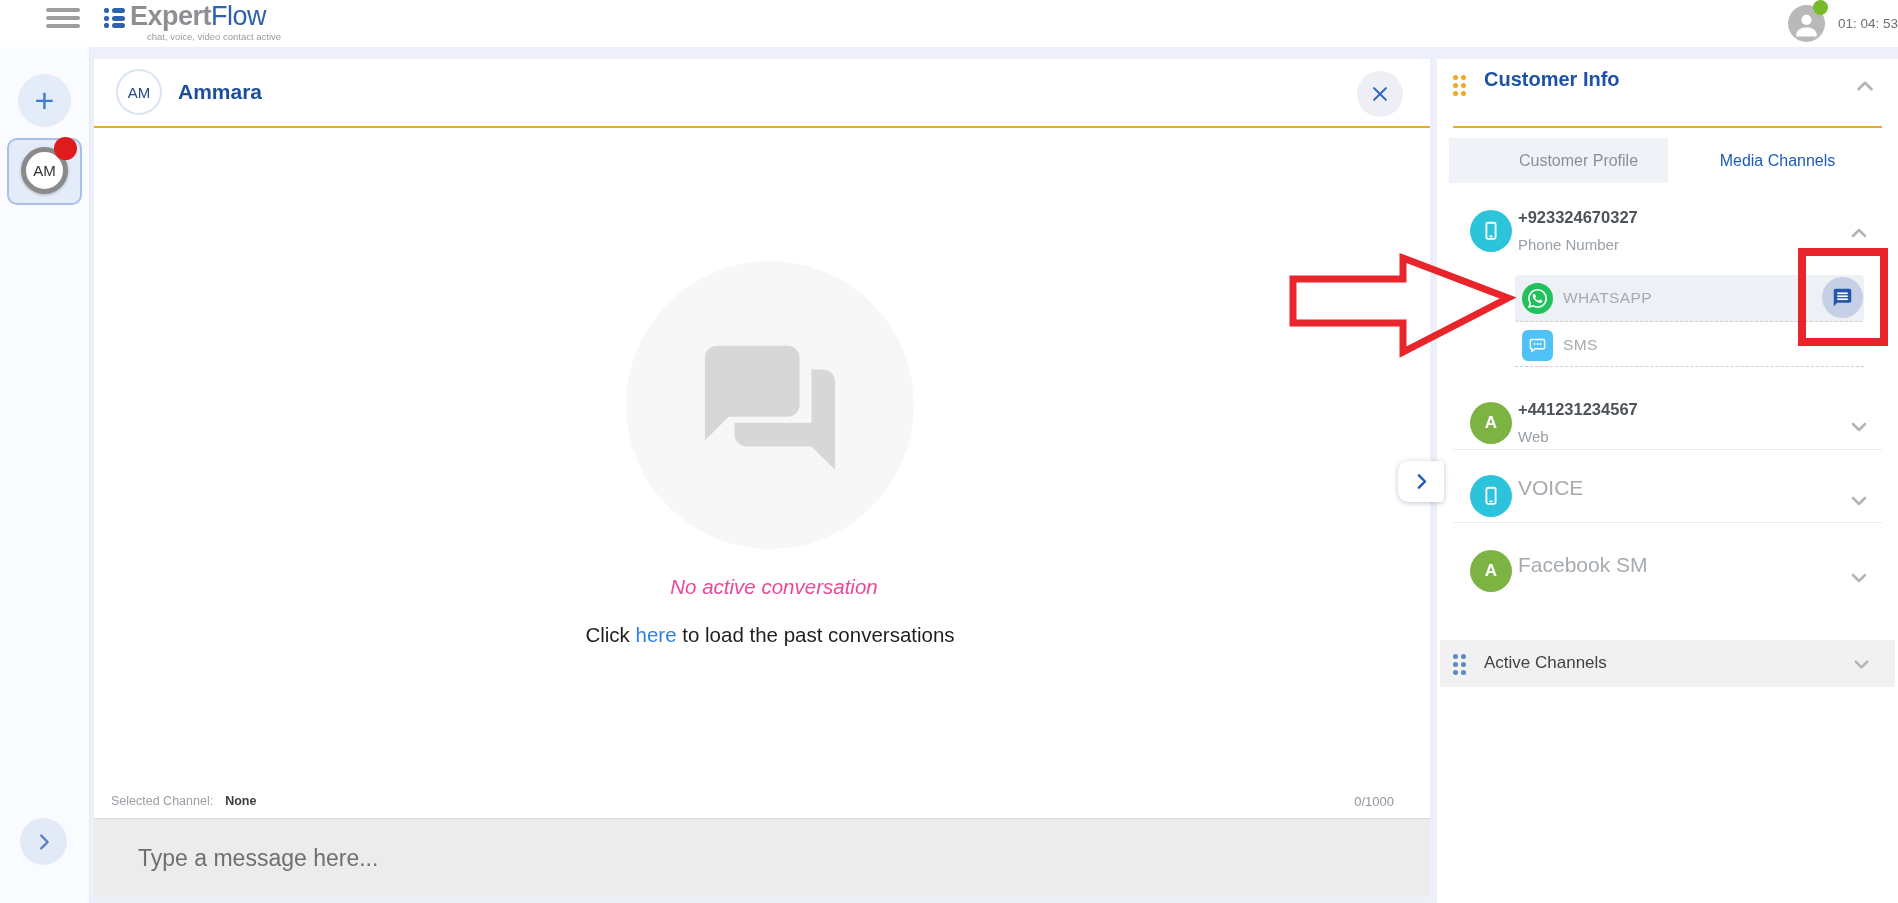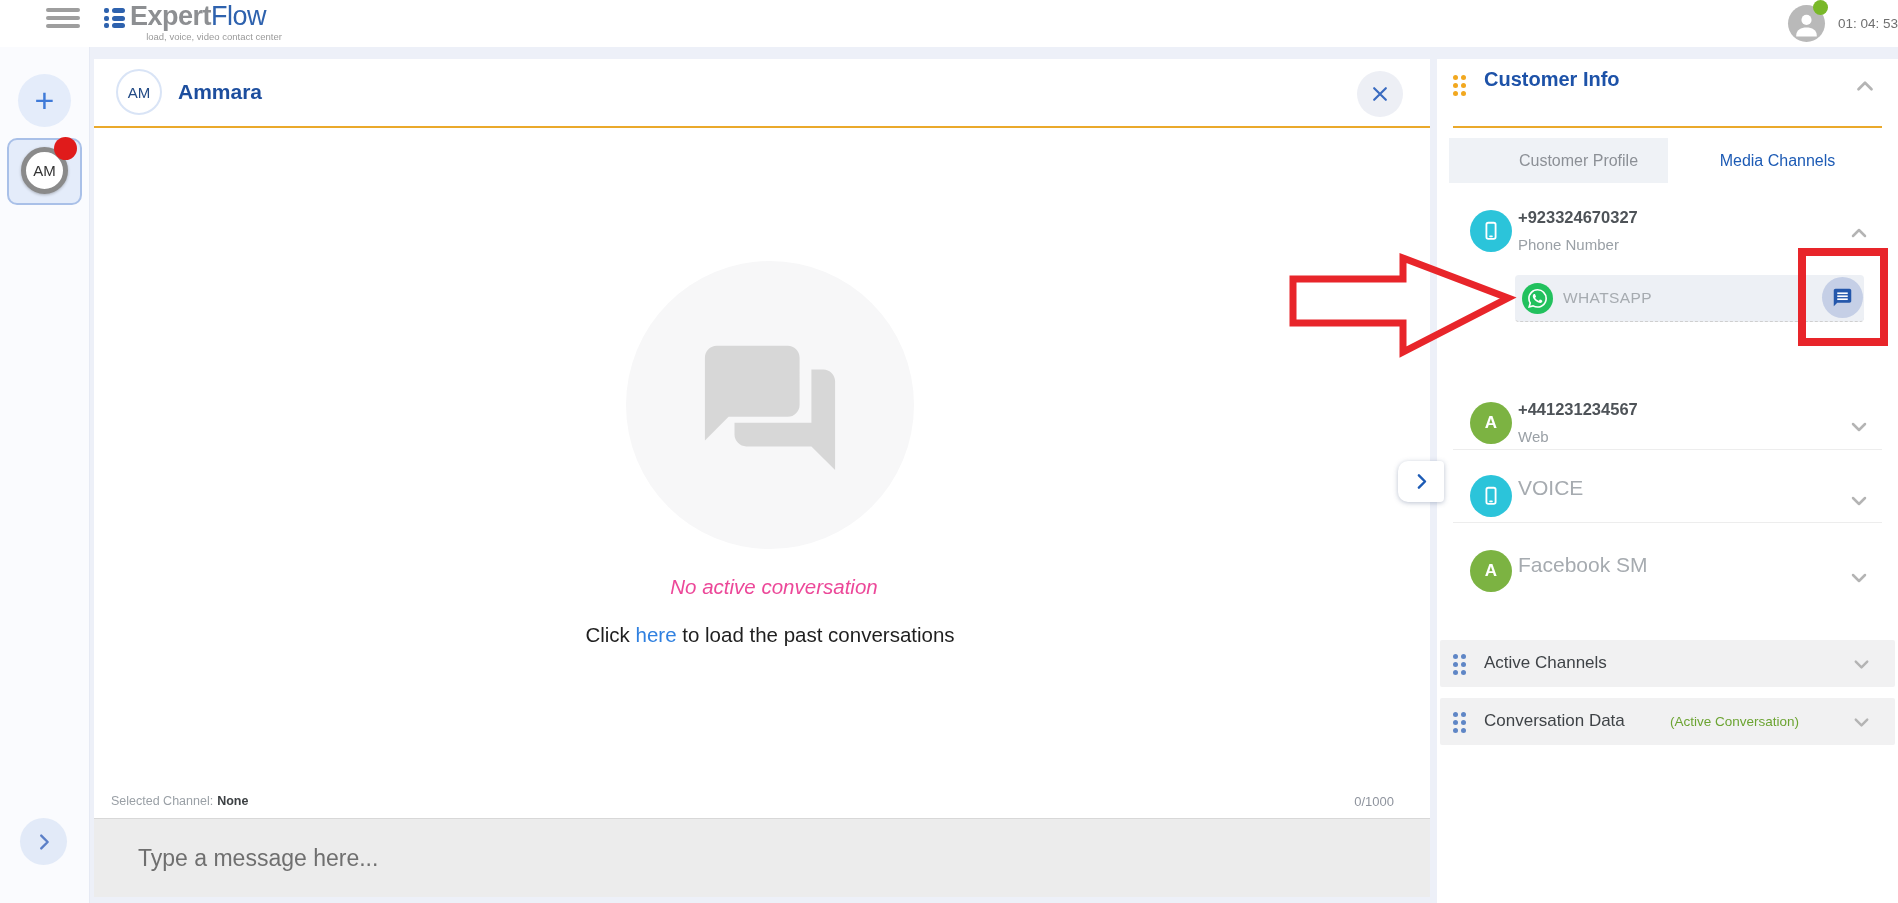--- a/index.html
+++ b/index.html
@@ -41,21 +41,21 @@
   .ch-avatar { position:absolute; left:22px; top:10px; width:46px; height:46px; border-radius:50%; border:2px solid #d9e4f6; display:flex; align-items:center; justify-content:center; font-size:15px; color:#224a85; }
   .ch-name { position:absolute; left:84px; top:21px; font-size:21px; font-weight:700; color:#1d4e9e; }
   .close-btn { position:absolute; left:1263px; top:12px; width:46px; height:46px; border-radius:50%; background:#edeff5; display:flex; align-items:center; justify-content:center; cursor:pointer; }
 
   .empty-circle { position:absolute; left:532px; top:202px; width:288px; height:288px; border-radius:50%; background:#f7f7f8; display:flex; align-items:center; justify-content:center; }
   .empty-title { position:absolute; left:4px; top:516px; width:1352px; text-align:center; font-size:20.5px; color:#ec4899;font-style:italic; }
   .empty-sub { position:absolute; left:0; top:564px; width:1352px; text-align:center; font-size:20.5px; color:#1f1f1f; }
   .empty-link { color:#2f80e0; cursor:pointer; }
 
   .sel-channel { position:absolute; left:17px; top:735px; font-size:12.5px; color:#9aa0a6; }
-  .sel-channel b { color:#3c4043; font-weight:700; margin-left:4px; }
+  .sel-channel b { color:#3c4043; font-weight:700; margin-left:12px; }
   .char-counter { position:absolute; right:36px; top:735px; font-size:13px; color:#8f949e; }
   .footer-divider { position:absolute; left:0; top:759px; width:1336px; height:1px; background:#d8d8d8; }
   .message-area { position:absolute; left:0; top:760px; width:1336px; height:78px; background:#ececec; }
   .msg-input { position:absolute; left:44px; top:17px; width:1100px; height:44px; background:transparent; border:none; outline:none; font-family:"Liberation Sans", sans-serif; font-size:23px; color:#555; }
   .msg-input::placeholder { color:#6f6f6f; opacity:1; }
 
   .panel-handle { position:absolute; left:1398px; top:461px; width:46px; height:41px; background:#fff; border-radius:10px 4px 4px 10px; box-shadow:0 1px 5px rgba(60,80,120,.35); z-index:6; display:flex; align-items:center; justify-content:center; cursor:pointer; }
 
   
   .right-panel { position:absolute; left:1437px; top:59px; width:461px; height:844px; background:#fff; }
@@ -119,21 +119,21 @@
         <div class="row">
             <i class="d"></i>
             <i class="b"></i>
           </div>
         <div class="row">
             <i class="d"></i>
             <i class="b"></i>
           </div>
       </div>
       <div class="logo-text"><span class="logo-expert">Expert</span><span class="logo-flow">Flow</span></div>
-      <div class="logo-tagline">load, voice, video contact center</div>
+      <div class="logo-tagline">chat, voice, video contact active</div>
     </div>
     <div class="header-avatar">
       <svg width="29" height="29" viewBox="0 0 24 24">
           <circle cx="12" cy="8.2" r="4.2" fill="#fff"></circle>
           <path d="M3.5 21c0-4.4 3.9-6.6 8.5-6.6s8.5 2.2 8.5 6.6v1H3.5z" fill="#fff"></path>
         </svg>
     </div>
     <div class="status-dot"></div>
     <div class="header-timer">01: 04: 53</div>
   </div>
@@ -234,20 +234,31 @@
     </div>
     <div class="chat-action">
       <svg width="21" height="21" viewBox="0 0 24 24">
           <path d="M20 2H4c-1.1 0-2 .9-2 2v18l4-4h14c1.1 0 2-.9 2-2V4c0-1.1-.9-2-2-2z" fill="#2457ab"></path>
           <rect x="6" y="6.2" width="12" height="1.9" fill="#fff"></rect>
           <rect x="6" y="9.6" width="12" height="1.9" fill="#fff"></rect>
           <rect x="6" y="13" width="12" height="1.9" fill="#fff"></rect>
         </svg>
     </div>
 
+    <div class="sms-row">
+      <div class="sms-sq">
+        <svg width="19" height="19" viewBox="0 0 24 24">
+            <path d="M19.5 4.5h-15c-.8 0-1.5.7-1.5 1.5v8.5c0 .8.7 1.5 1.5 1.5H5v3.5l3.8-3.5h10.7c.8 0 1.5-.7 1.5-1.5V6c0-.8-.7-1.5-1.5-1.5z" fill="none" stroke="#fff" stroke-width="1.8" stroke-linejoin="round"></path>
+            <circle cx="8.2" cy="10.2" r="1.25" fill="#fff"></circle>
+            <circle cx="12" cy="10.2" r="1.25" fill="#fff"></circle>
+            <circle cx="15.8" cy="10.2" r="1.25" fill="#fff"></circle>
+          </svg>
+      </div>
+      <div class="sms-label">SMS</div>
+    </div>
 
     <div class="avatar-ic green" style="left:33px; top:343px;">
         <span>A</span>
       </div>
     <div class="grp-number" style="top:341px;">+441231234567</div>
     <div class="grp-type" style="top:369px;">Web</div>
     <div class="grp-chevron" style="top:356px;">
       <svg width="24" height="24" viewBox="0 0 24 24">
           <path d="M6 9l6 6 6-6" fill="none" stroke="#b4b4b4" stroke-width="2.5" stroke-linecap="round" stroke-linejoin="round"></path>
         </svg>
@@ -287,37 +298,20 @@
           <i></i>
           <i></i>
         </div>
       <div class="section-title">Active Channels</div>
       <div class="section-chevron">
         <svg width="23" height="23" viewBox="0 0 24 24">
             <path d="M6 9l6 6 6-6" fill="none" stroke="#b4b4b4" stroke-width="2.5" stroke-linecap="round" stroke-linejoin="round"></path>
           </svg>
       </div>
     </div>
-    <div class="section-bar" style="top:639px;">
-      <div class="drag-dots dots-blue">
-          <i></i>
-          <i></i>
-          <i></i>
-          <i></i>
-          <i></i>
-          <i></i>
-        </div>
-      <div class="section-title">Conversation Data</div>
-      <div class="section-badge">(Active Conversation)</div>
-      <div class="section-chevron">
-        <svg width="23" height="23" viewBox="0 0 24 24">
-            <path d="M6 9l6 6 6-6" fill="none" stroke="#b4b4b4" stroke-width="2.5" stroke-linecap="round" stroke-linejoin="round"></path>
-          </svg>
-      </div>
-    </div>
   </div>
 
   <svg class="annotations">
     <polygon points="1293,279 1403,279 1403,258 1508,298 1403,352 1403,323 1293,323" fill="none" stroke="#e8252a" stroke-width="7" stroke-linejoin="miter"></polygon>
     <rect x="1802" y="252" width="82" height="90" fill="none" stroke="#e8252a" stroke-width="8"></rect>
   </svg>
 
 </div>
 
 </body></html>

